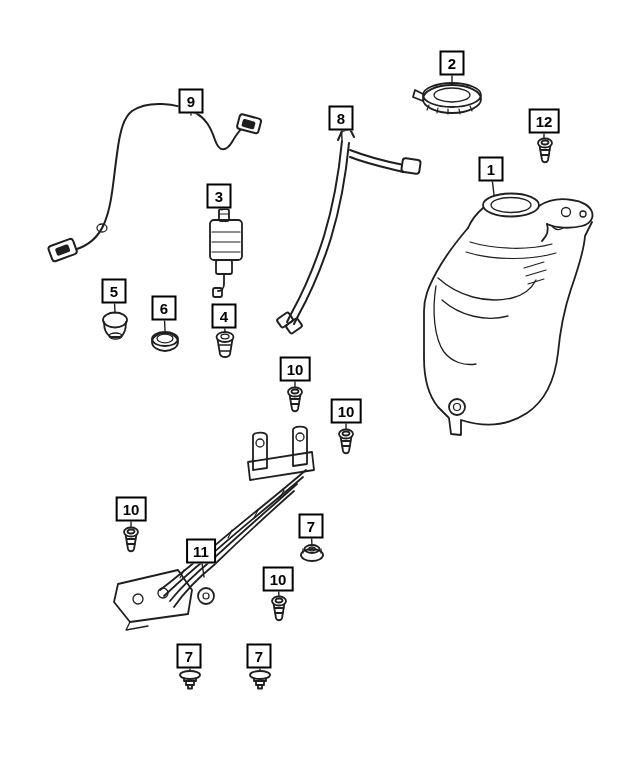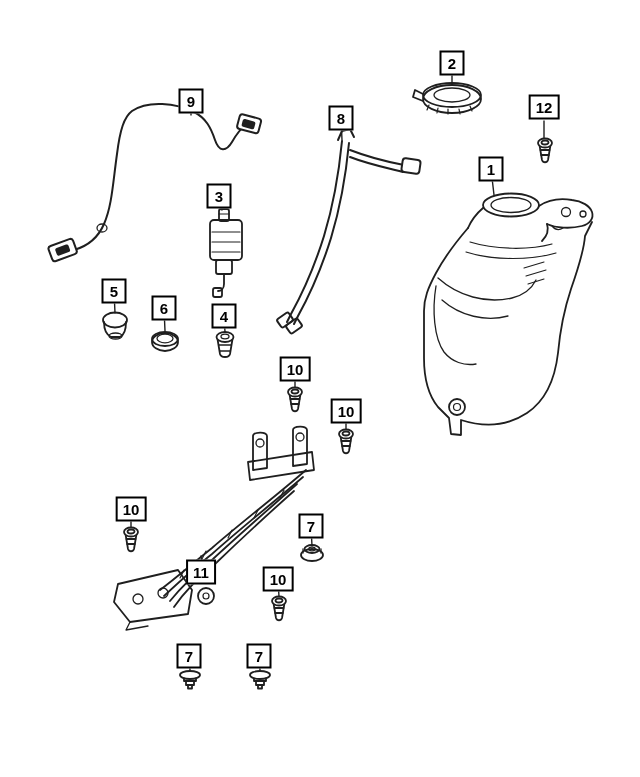--- a/index.html
+++ b/index.html
@@ -208,21 +208,21 @@
     <use href="#retainer-shape" x="260" y="675"></use>
 
   </svg>
 
   <div class="callout" style="left:191px;top:101px">
       <span>9</span>
     </div>
   <div class="callout" style="left:452px;top:63px">
       <span>2</span>
     </div>
-  <div class="callout" style="left:544px;top:107px">
+  <div class="callout" style="left:544px;top:121px">
       <span>12</span>
     </div>
   <div class="callout" style="left:491px;top:169px">
       <span>1</span>
     </div>
   <div class="callout" style="left:341px;top:118px">
       <span>8</span>
     </div>
   <div class="callout" style="left:219px;top:196px">
       <span>3</span>
@@ -238,21 +238,21 @@
     </div>
   <div class="callout" style="left:295px;top:369px">
       <span>10</span>
     </div>
   <div class="callout" style="left:346px;top:411px">
       <span>10</span>
     </div>
   <div class="callout" style="left:131px;top:509px">
       <span>10</span>
     </div>
-  <div class="callout" style="left:201px;top:572px">
+  <div class="callout" style="left:201px;top:551px">
       <span>11</span>
     </div>
   <div class="callout" style="left:311px;top:526px">
       <span>7</span>
     </div>
   <div class="callout" style="left:278px;top:579px">
       <span>10</span>
     </div>
   <div class="callout" style="left:189px;top:656px">
       <span>7</span>

